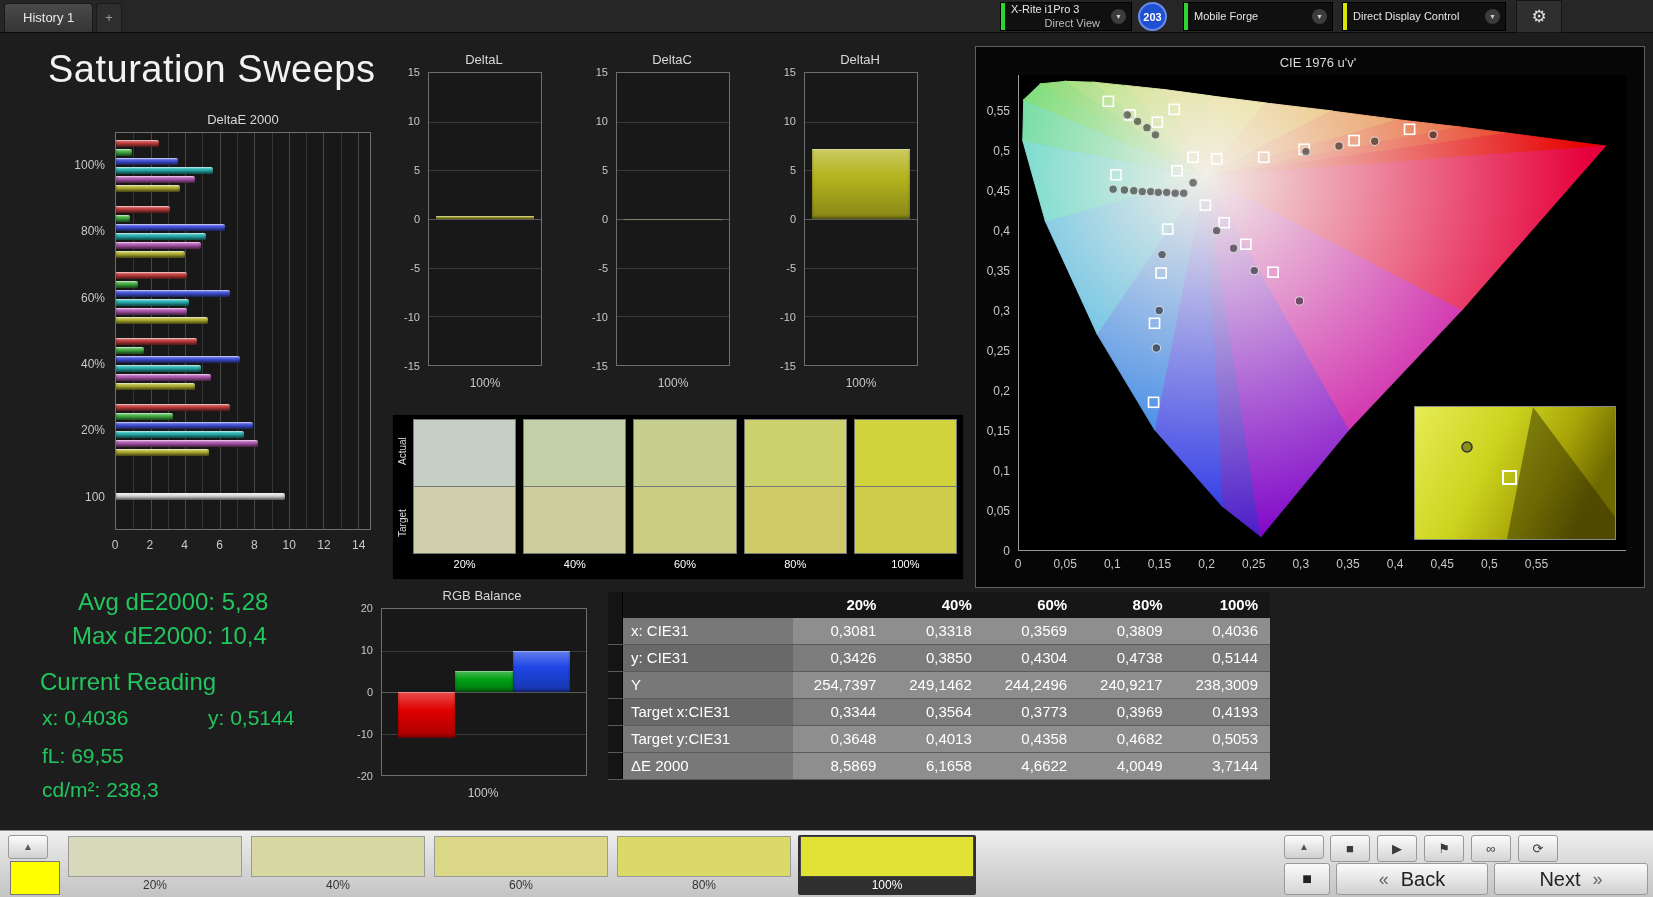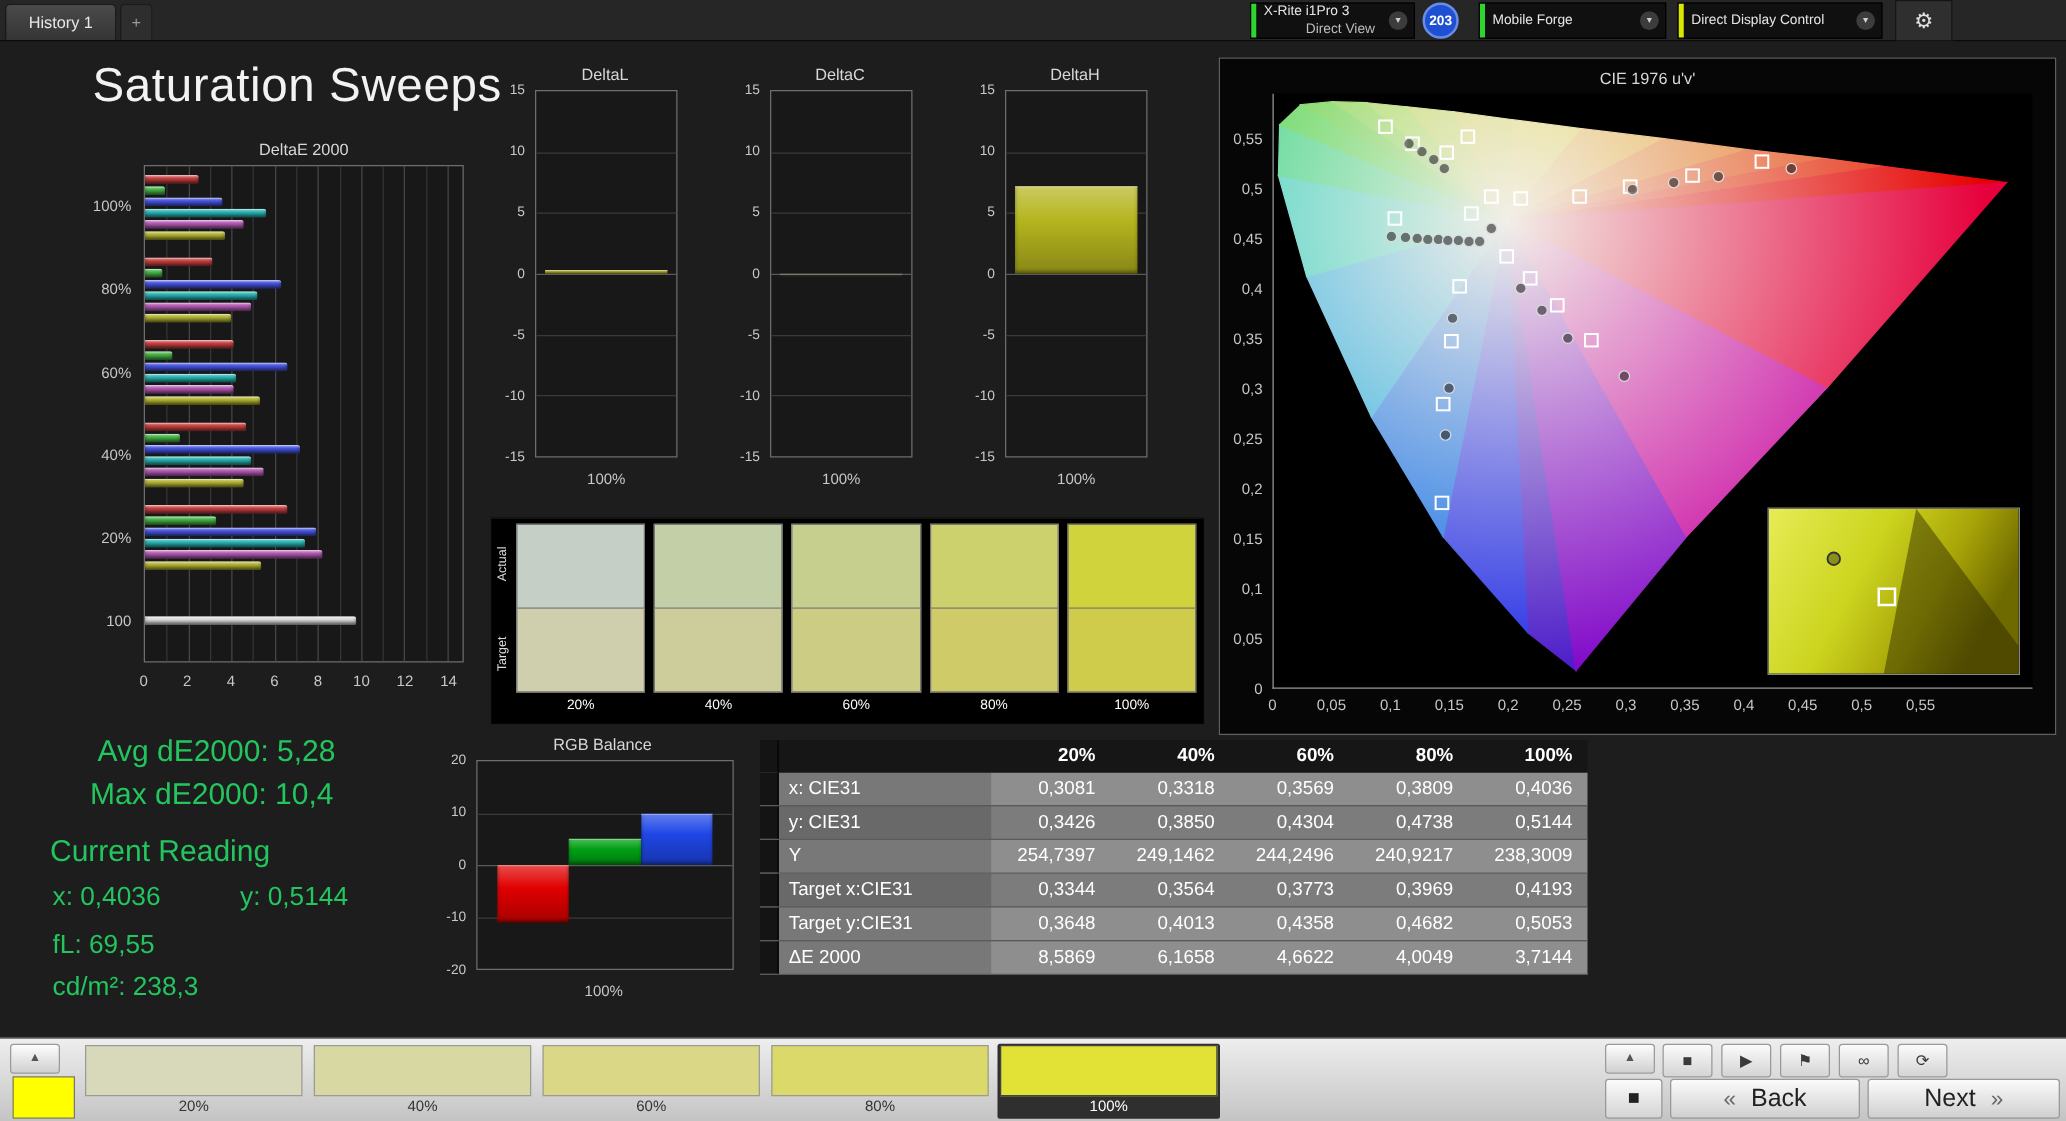--- a/index.html
+++ b/index.html
@@ -14,27 +14,27 @@
   .tb-text{padding:0 6px;line-height:1.2;white-space:nowrap;flex:1;}
   .tb-text .sub{color:#bdbdbd;text-align:right;}
   .tb-dd{width:15px;height:15px;border-radius:50%;background:#3c3c3c;color:#cfcfcf;font-size:7px;display:flex;align-items:center;justify-content:center;margin:0 5px;}
   #meter-box{left:1000px;width:130px;}
   #source-box{left:1183px;width:148px;}
   #display-box{left:1342px;width:162px;}
   .tb-badge{position:absolute;left:1138px;top:2px;width:25px;height:25px;border-radius:50%;color:#fff;font-size:11px;font-weight:bold;display:flex;align-items:center;justify-content:center;border:2px solid #6a8ce8;}
   .tb-gear{position:absolute;left:1516px;top:0;height:31px;width:44px;background:#2f2f2f;border:1px solid #151515;color:#e0e0e0;font-size:17px;display:flex;align-items:center;justify-content:center;}
 
   
-  #page-title{position:absolute;left:48px;top:48px;font-size:38px;font-weight:300;color:#f2f2f2;letter-spacing:0.5px;margin-left:26px;}
+  #page-title{position:absolute;left:48px;top:48px;font-size:38px;font-weight:300;color:#f2f2f2;letter-spacing:0.5px;}
   .reading{position:absolute;color:#22c55e;}
   #avg{left:78px;top:588px;font-size:24px;}
   #max{left:72px;top:622px;font-size:24px;}
   #current{left:40px;top:668px;font-size:24px;}
   #rx{left:42px;top:706px;font-size:21px;}
-  #ry{left:192px;top:706px;font-size:21px;}
+  #ry{left:208px;top:706px;font-size:21px;}
   #fl{left:42px;top:744px;font-size:21px;}
   #cdm{left:42px;top:778px;font-size:21px;}
 
   
   .panel-title{color:#d8d8d8;font-size:13px;text-align:center;}
   .vgrid{position:absolute;top:0;bottom:0;width:1px;background:#353535;}
   .vgrid.major{background:#474747;}
   .hgrid{position:absolute;left:0;right:0;height:1px;background:#3a3a3a;}
   .hgrid.zero{background:#5a5a5a;}
 

